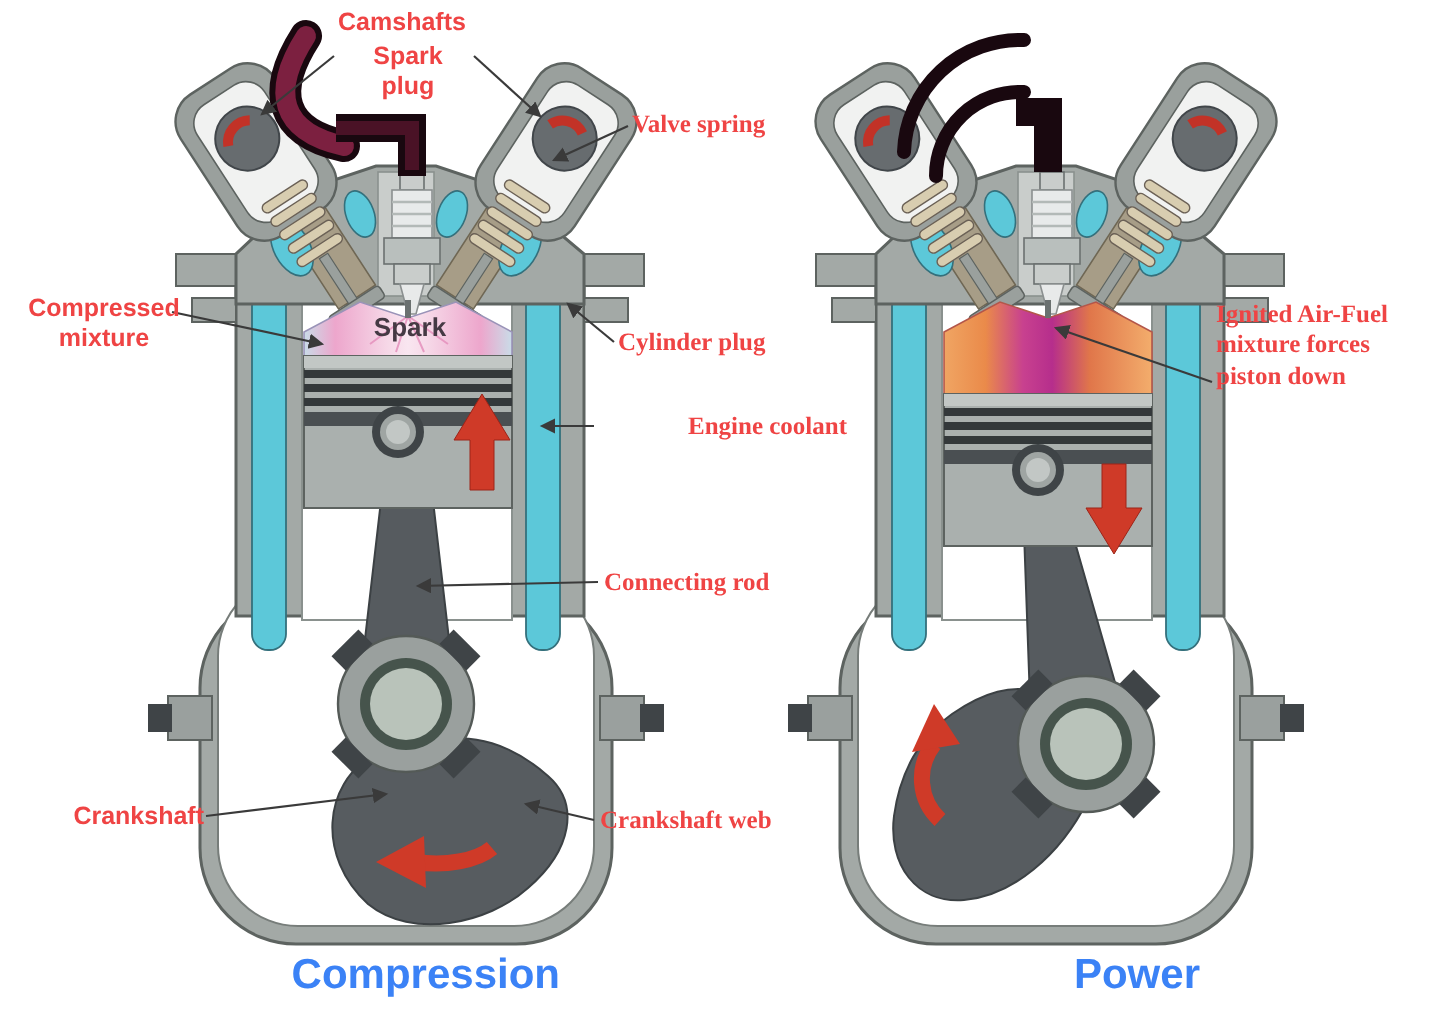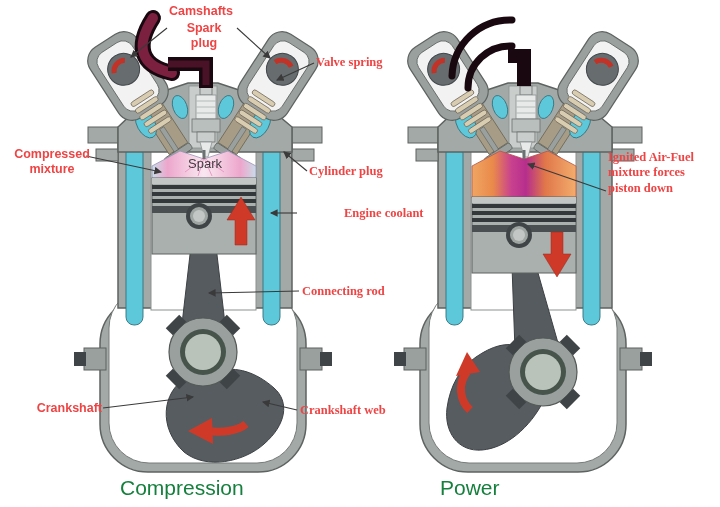--- a/index.html
+++ b/index.html
@@ -3,22 +3,22 @@
 <meta charset="utf-8">
 <style>
   html,body{margin:0;padding:0;}
   body{width:720px;height:507px;position:relative;background:#ffffff;
        font-family:"Liberation Sans","DejaVu Sans",sans-serif;overflow:hidden;}
   #stage{position:absolute;left:0;top:0;width:720px;height:507px;}
   .lbl{position:absolute;font-size:12.5px;font-weight:bold;color:#ef4444;line-height:1.22;}
   .center{text-align:center;}
   .right{text-align:right;}
   .nowrap{white-space:nowrap;font-family:Liberation Serif, serif;}
-  .caption{position:absolute;font-size:21px;font-weight:400;color:#15803d;text-align:left;}
-  .spark-word{position:absolute;font-size:13px;font-weight:normal;color:#453a44;text-align:center;}
+  .caption{position:absolute;font-size:21px;font-weight:700;color:#3b82f6;text-align:right;}
+  .spark-word{position:absolute;font-size:13px;font-weight:bold;color:#453a44;text-align:center;}
 </style>
 </head>
 <body>
 
 <svg id="stage" width="720" height="507" viewBox="0 0 720 507" xmlns="http://www.w3.org/2000/svg" xmlns:xlink="http://www.w3.org/1999/xlink">
   <defs>
     <marker id="ah" markerWidth="8" markerHeight="8" refX="6" refY="3.5" orient="auto">
       <path d="M0,0 L7,3.5 L0,7 Z" fill="#3a3a3a"></path>
     </marker>
     <linearGradient id="pinkGrad" x1="0" y1="0" x2="1" y2="0">

